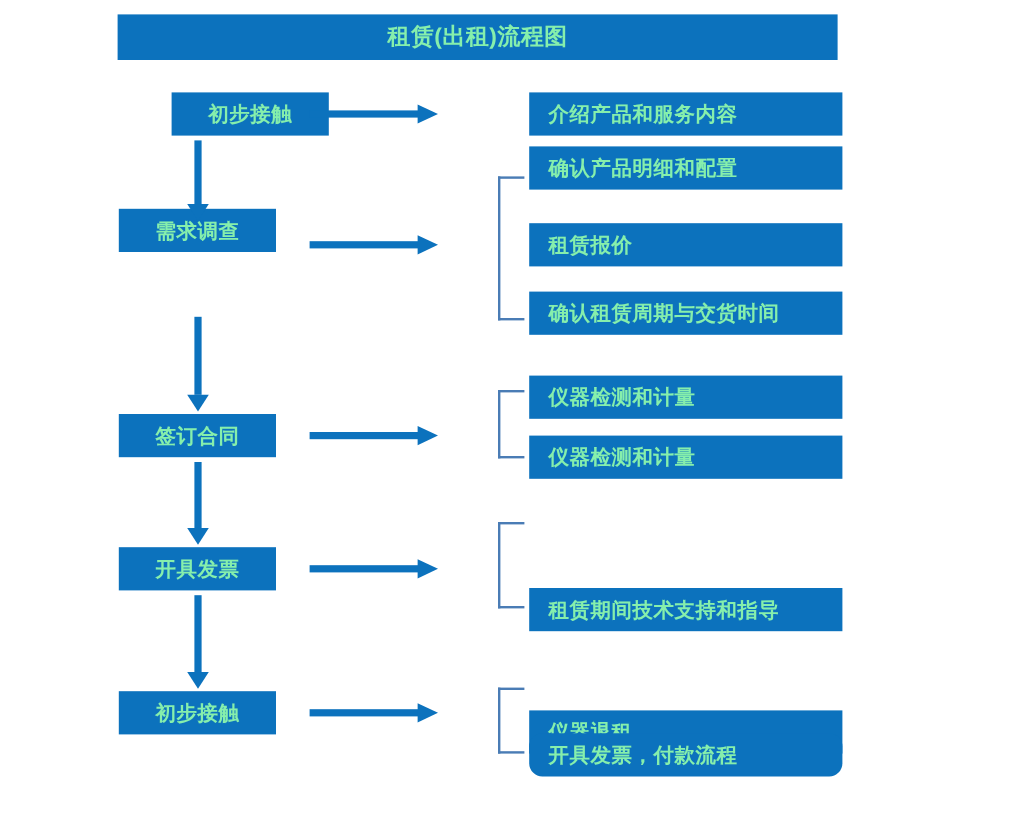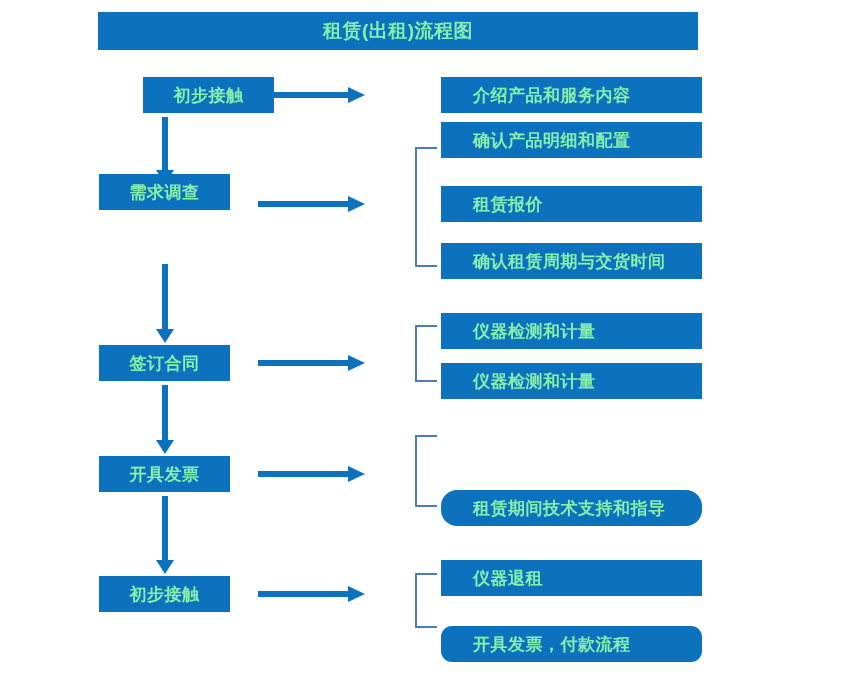--- a/index.html
+++ b/index.html
@@ -44,21 +44,21 @@
     width: 131px;
     height: 36px;
     justify-content: center;
     font-size: 17px;
   }
   .task-box {
     left: 441px;
     width: 261px;
     height: 36px;
     justify-content: flex-start;
-    padding-left: 32px;
+    padding-left: 16px;
     box-sizing: border-box;
     font-size: 17px;
   }
 
   
   .h-arrow {
     position: absolute;
     width: 110px;
     height: 20px;
     pointer-events: none;
@@ -138,25 +138,25 @@
 
   <div class="box task-box" style="top:186px;">租赁报价</div>
 
   <div class="box task-box" style="top:243px;">确认租赁周期与交货时间</div>
 
   <div class="box task-box" style="top:313px;">仪器检测和计量</div>
 
   <div class="box task-box" style="top:363px;">仪器检测和计量</div>
 
 
-  <div class="box task-box" style="top:490px;border-radius:16px;">租赁期间技术支持和指导</div>
-
-  <div class="box task-box" style="top:560px;">仪器退租</div>
-
-  <div class="box task-box" style="top:626px;border-radius:11px;">开具发票，付款流程</div>
+  <div class="box task-box" style="top:490px;">租赁期间技术支持和指导</div>
+
+  <div class="box task-box" style="top:592px;">仪器退租</div>
+
+  <div class="box task-box" style="top:611px;border-radius:11px;">开具发票，付款流程</div>
 
   <div class="h-arrow" style="left:258px; top:85px;">
     <div class="shaft"></div>
     <div class="head"></div>
   </div>
 
   <div class="h-arrow" style="left:258px; top:194px;">
     <div class="shaft"></div>
     <div class="head"></div>
   </div>

